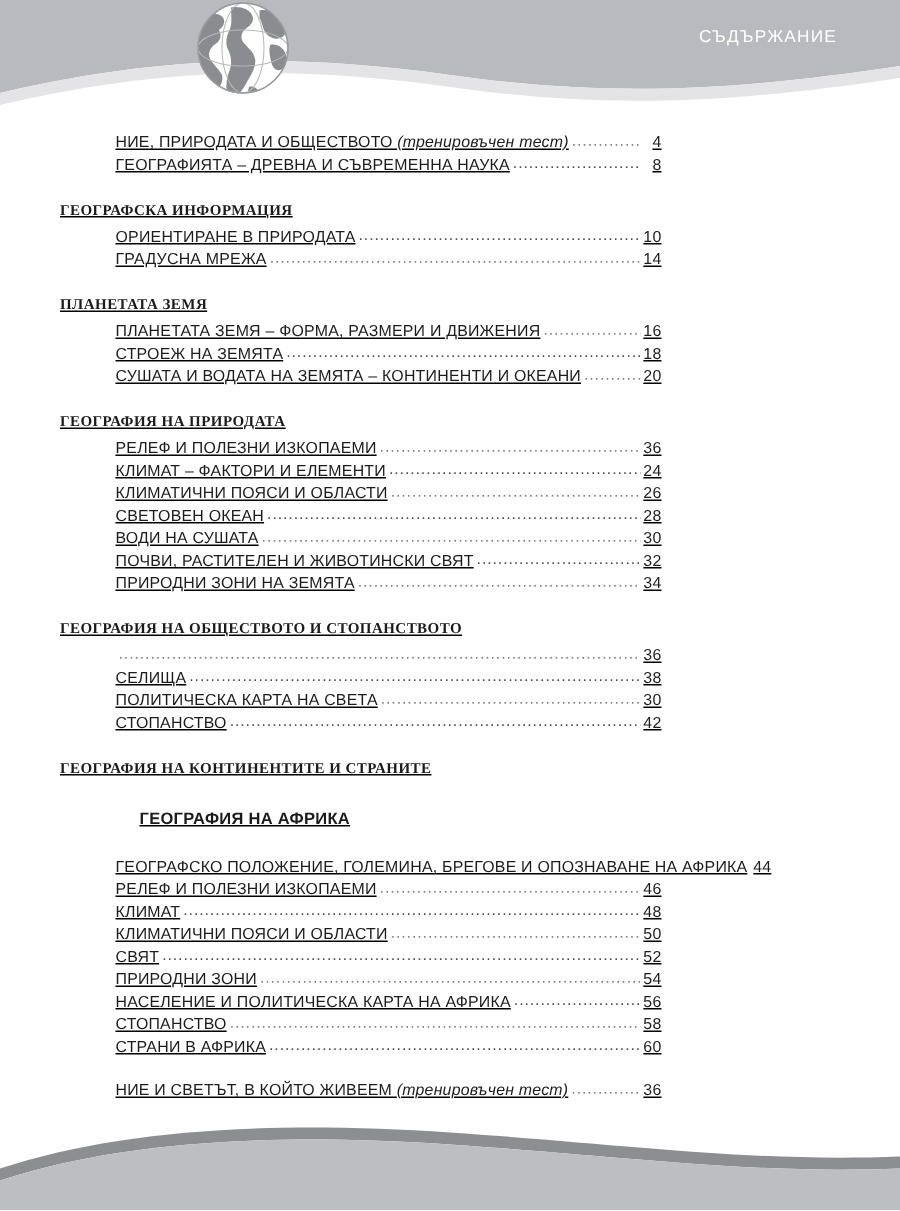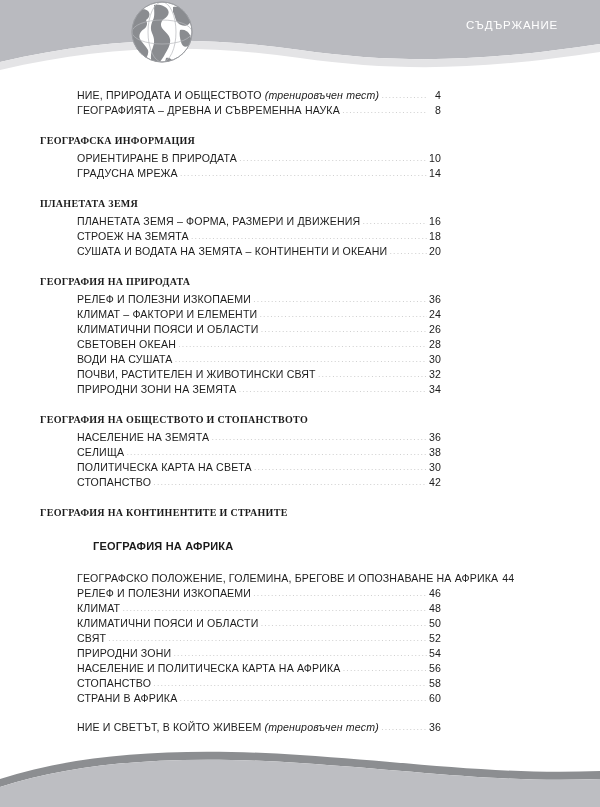--- a/index.html
+++ b/index.html
@@ -53,20 +53,21 @@
     z-index: 2;
   }
 
   
   .toc {
     position: absolute;
     top: 88px;
     left: 0;
     width: 484px;
     z-index: 2;
+    text-decoration: underline;
   }
 
   .toc-group { position: relative; }
 
   .section-title {
     font-family: "Liberation Serif", "DejaVu Serif", serif;
     font-weight: bold;
     font-size: 10px;
     color: #1b1b1b;
     letter-spacing: 0.3px;
@@ -248,21 +249,20 @@
       <div class="entry">
         <span class="label"><span>ПРИРОДНИ ЗОНИ НА ЗЕМЯТА</span></span>
         <span class="leader"></span>
         <span class="page">34</span>
       </div>
     </div>
     <div class="gap-lg"></div>
     <div class="toc-group">
       <div class="section-title">ГЕОГРАФИЯ НА ОБЩЕСТВОТО И СТОПАНСТВОТО</div>
       <div class="entry">
-        <span class="label"><span>НАСЕЛЕНИЕ НА ЗЕМЯТА</span></span>
         <span class="leader"></span>
         <span class="page">36</span>
       </div>
       <div class="entry">
         <span class="label"><span>СЕЛИЩА</span></span>
         <span class="leader"></span>
         <span class="page">38</span>
       </div>
       <div class="entry">
         <span class="label"><span>ПОЛИТИЧЕСКА КАРТА НА СВЕТА</span></span>

